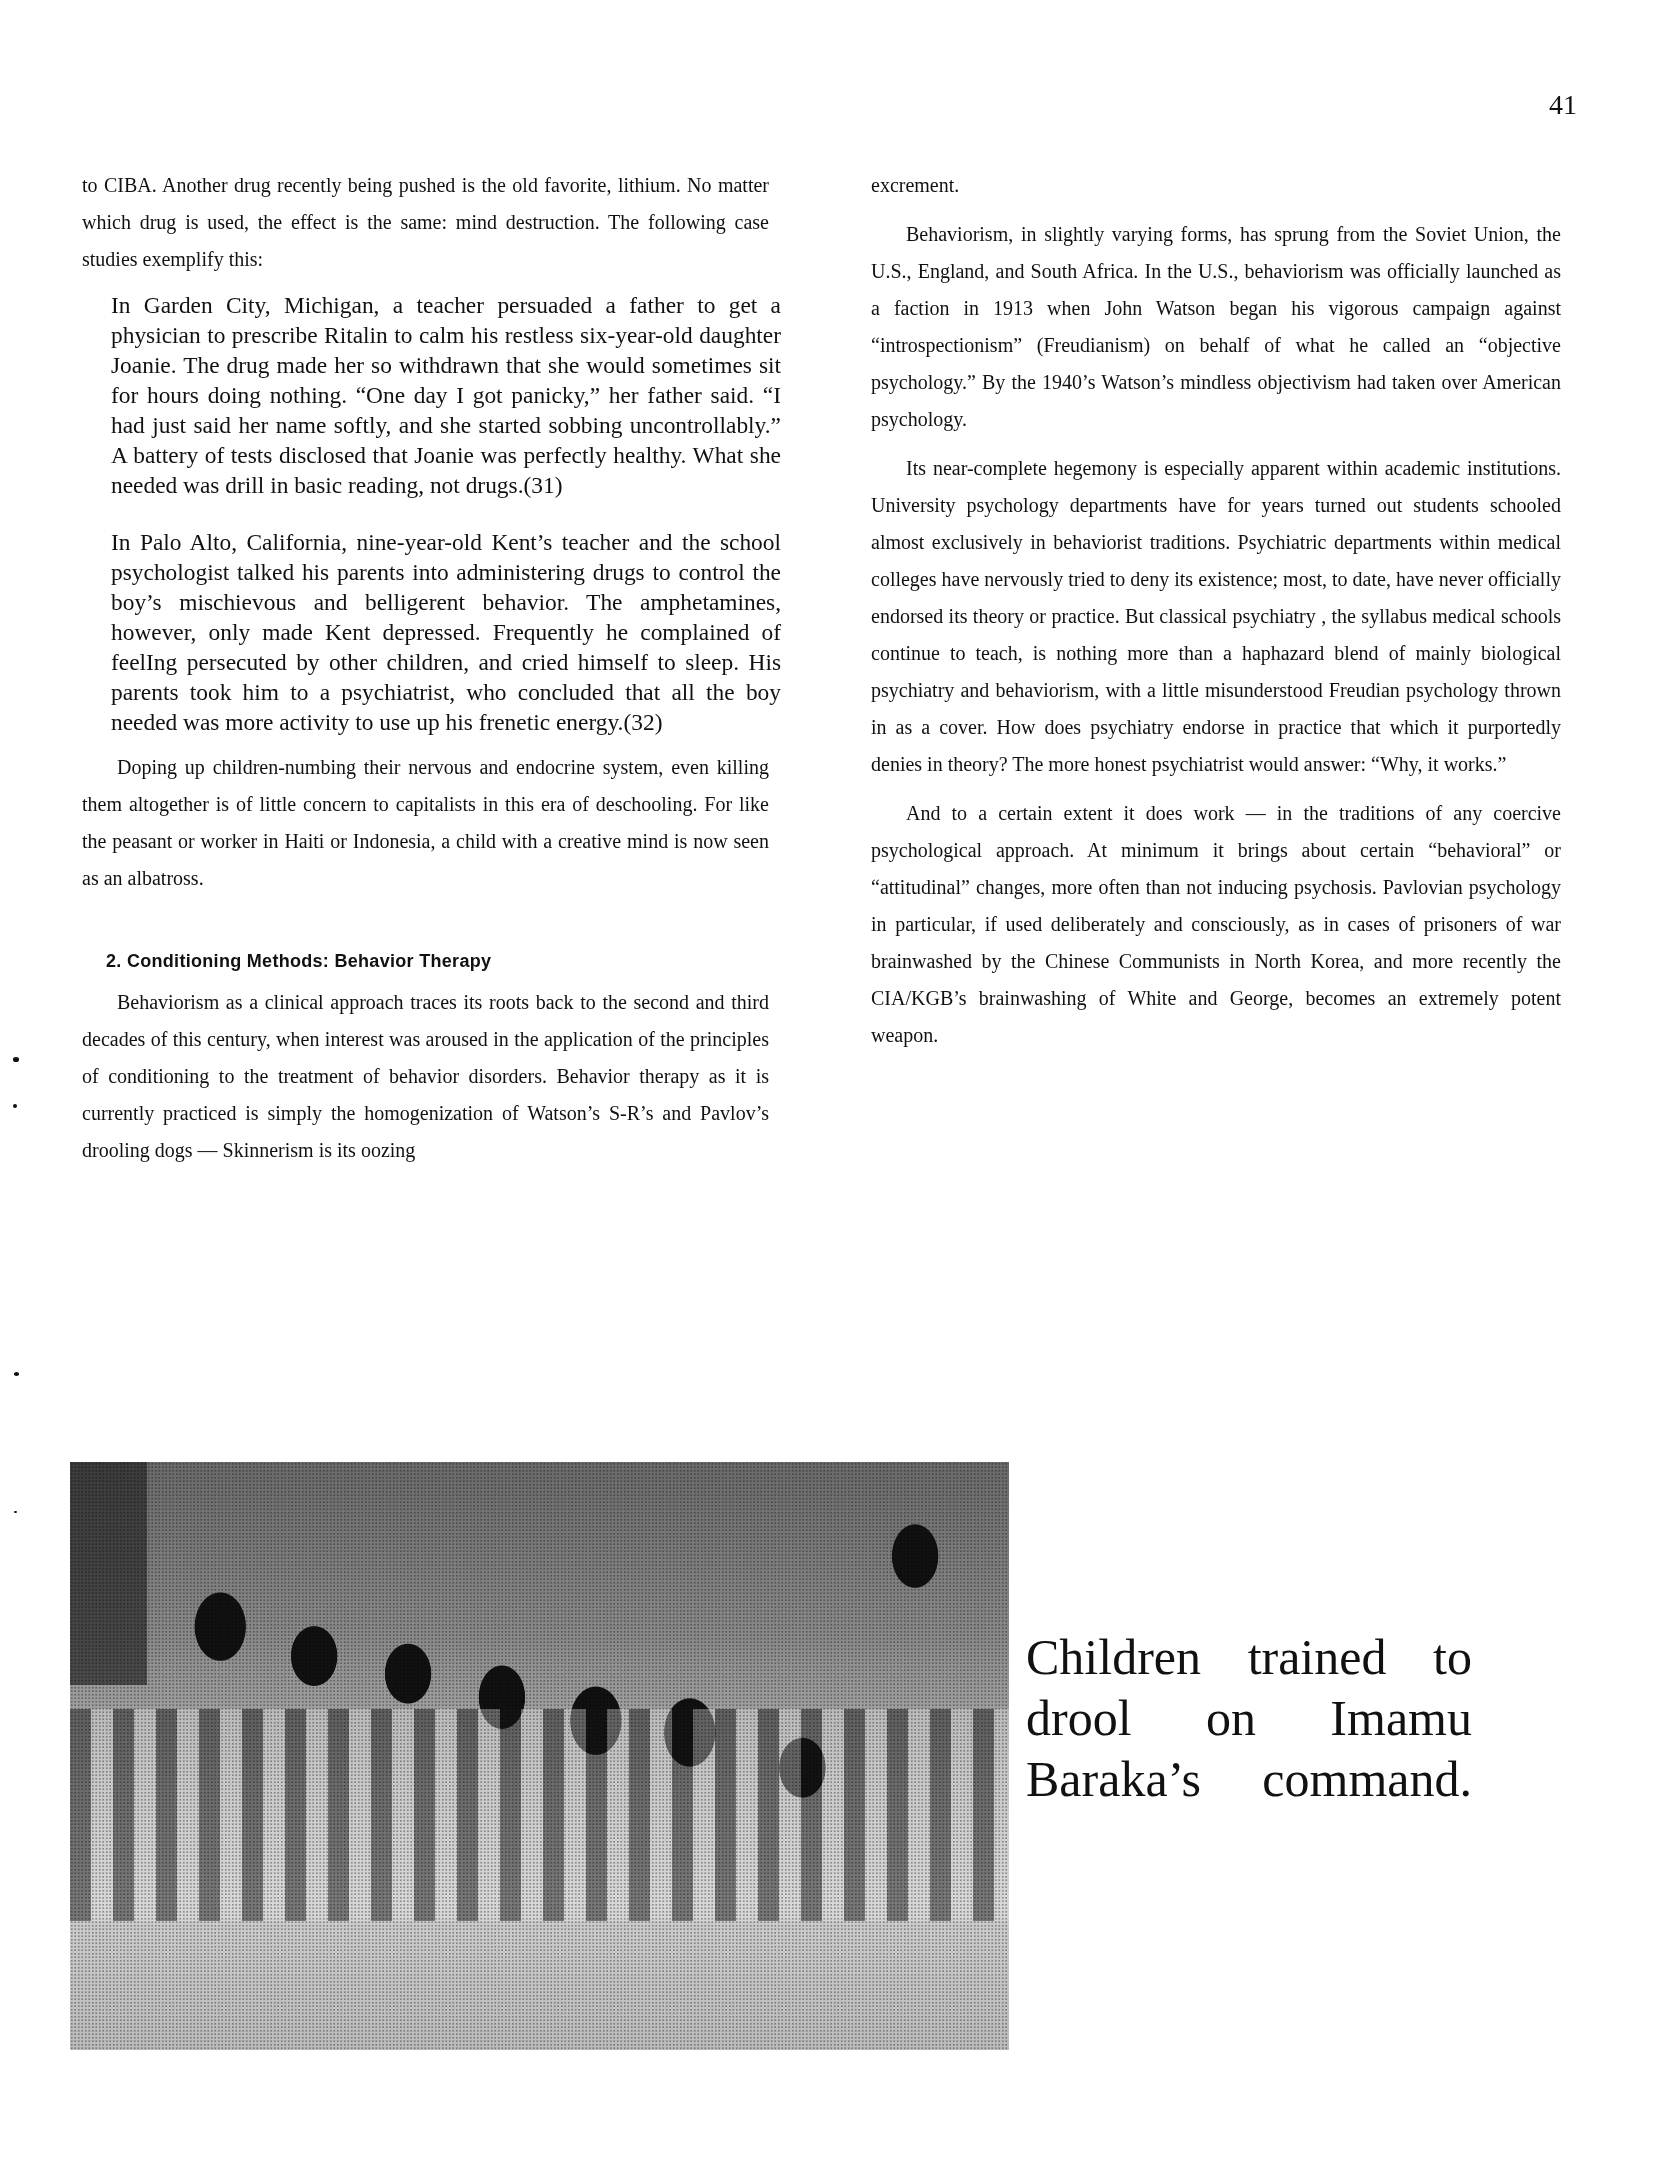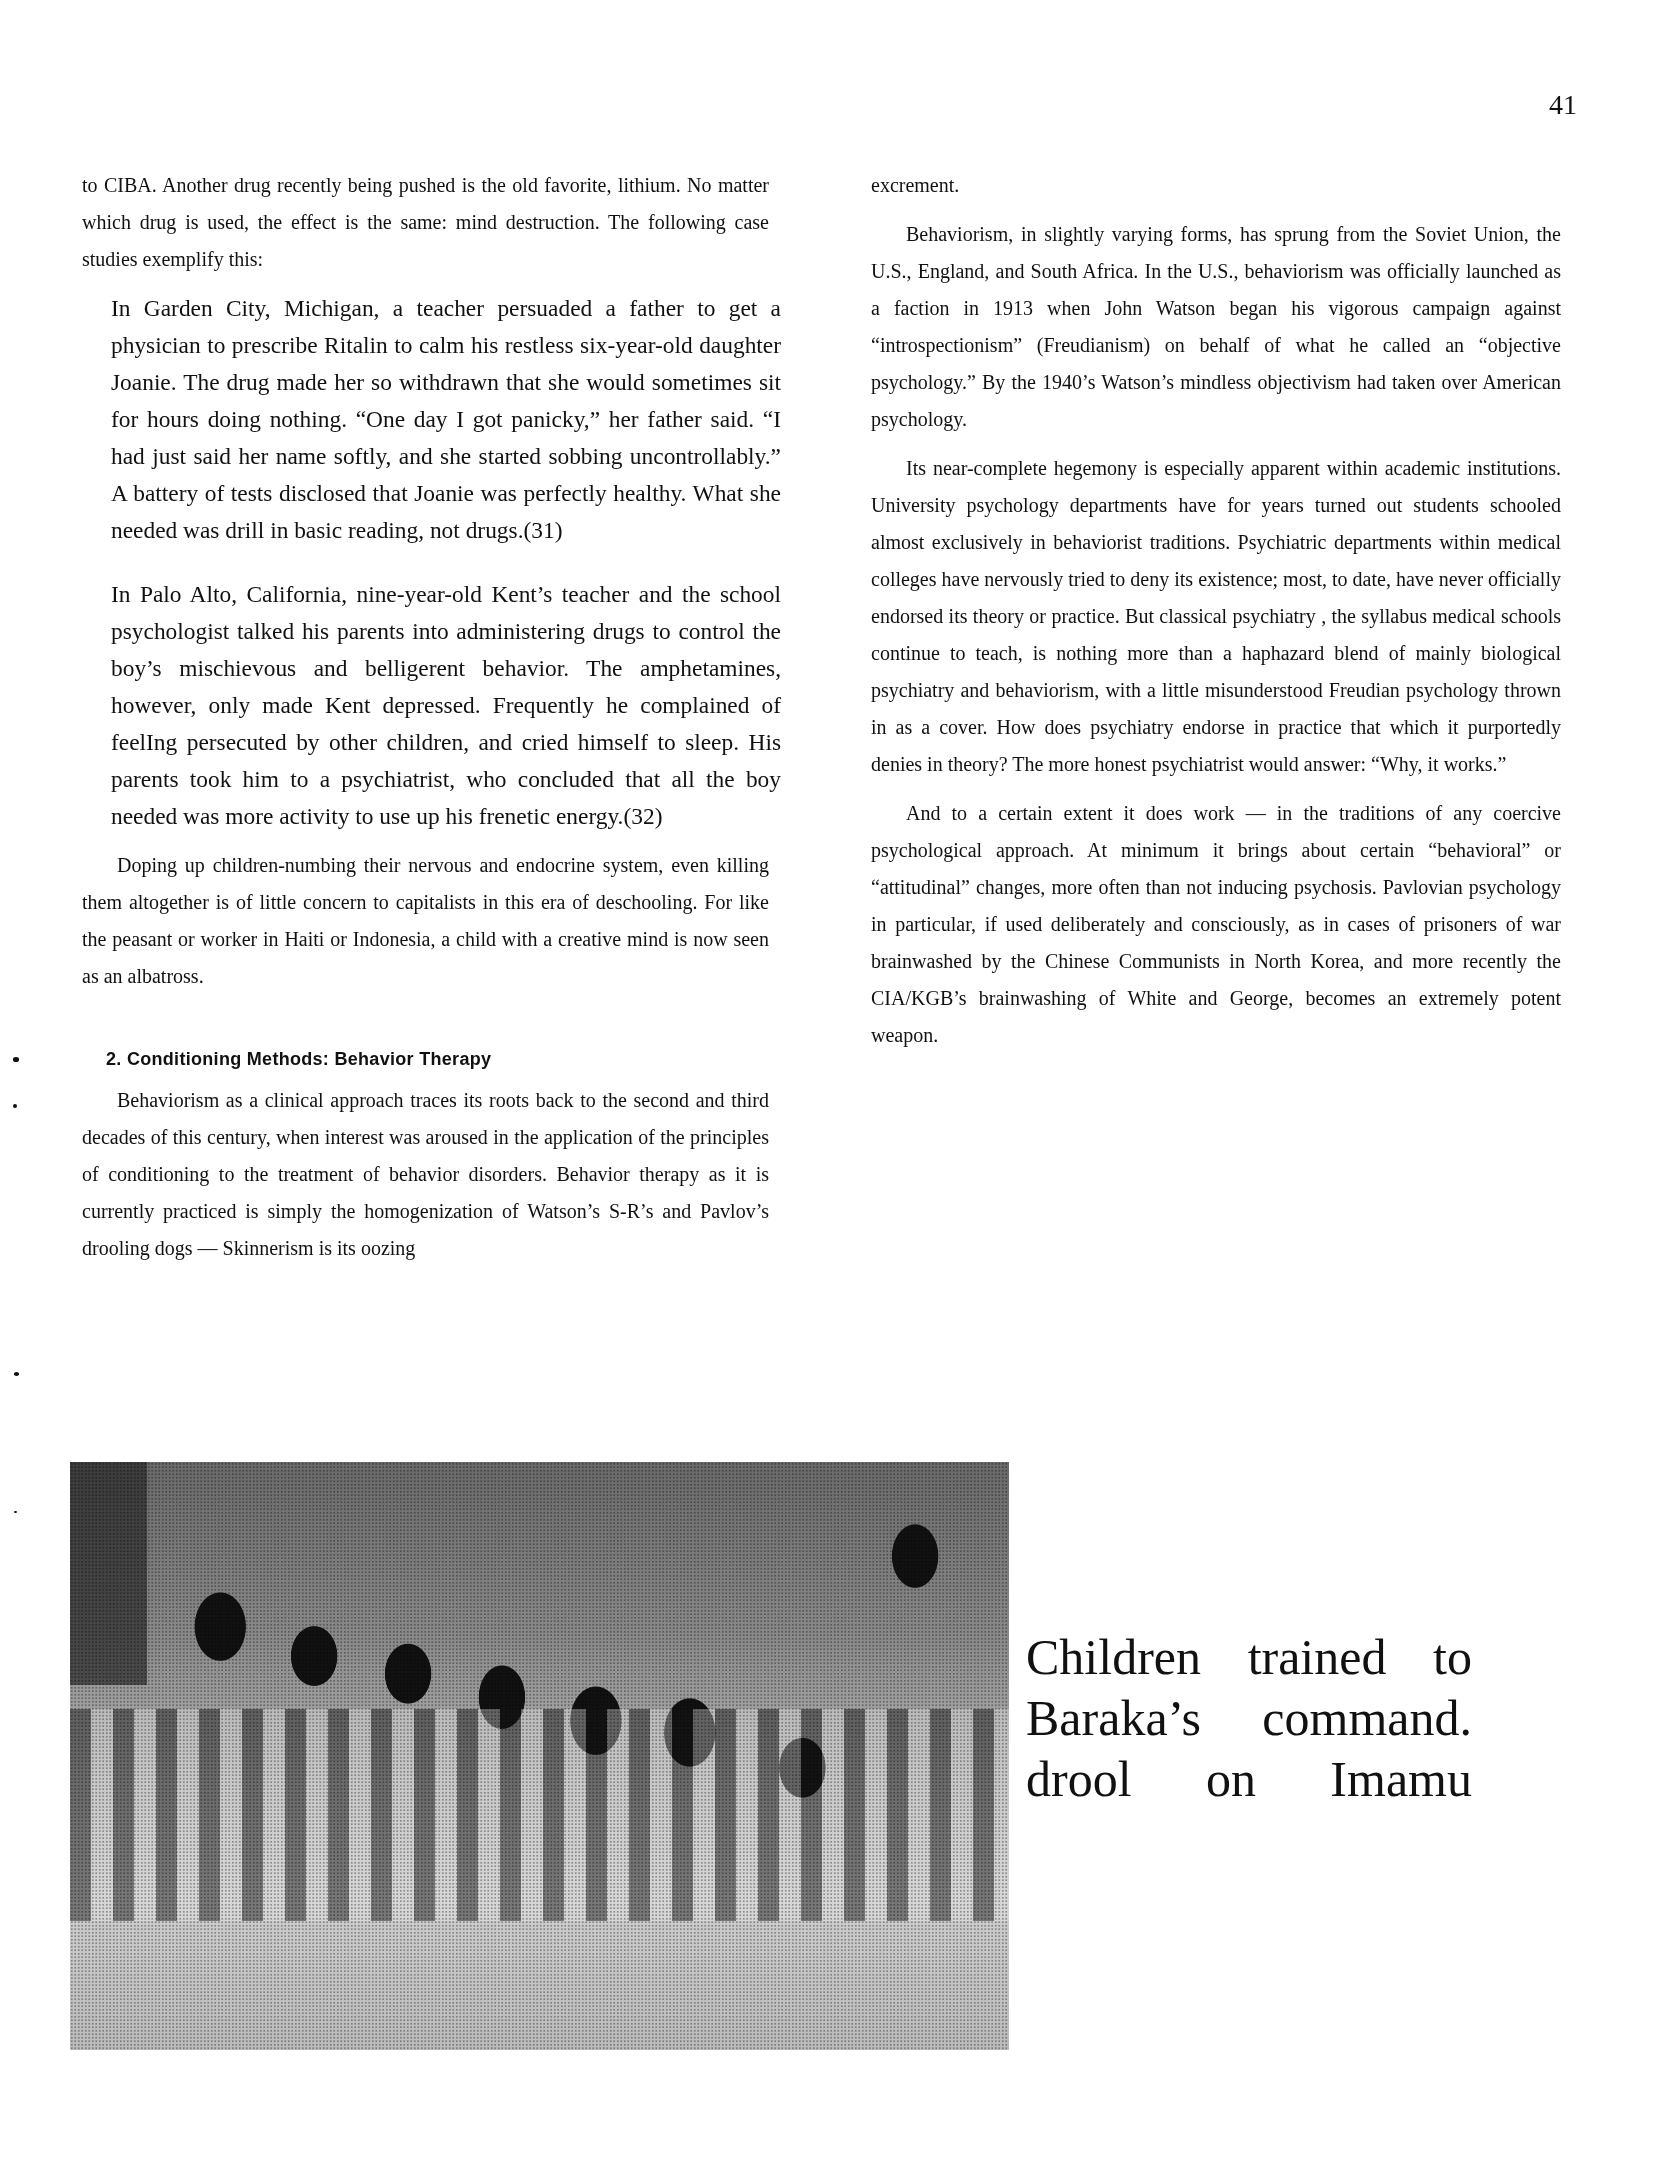--- a/index.html
+++ b/index.html
@@ -3,21 +3,21 @@
 <meta charset="utf-8">
 <style>
   html, body { margin: 0; padding: 0; background: #ffffff; }
   body { width: 1672px; height: 2183px; position: relative; overflow: hidden; color: #111; font-family: "Liberation Serif", "DejaVu Serif", serif; }
   .page-number { position: absolute; left: 1523px; top: 89px; font-size: 28px; font-family: "Liberation Serif", serif; margin-left: 26px; }
   .col { position: absolute; top: 155px; }
   .col-left { left: 70px; width: 711px; }
   .col-right { left: 859px; width: 714px; top: 155px; }
   p.body { margin: 12px; font-size: 20px; line-height: 37px; text-align: justify; text-align-last: left; hyphens: none; }
   p.indent { text-indent: 35px; }
-  .quote { margin: 11.2px 0 0 41px; font-size: 23.4px; line-height: 37px; text-align: justify; }
+  .quote { margin: 11.2px 0 0 41px; font-size: 23.4px; line-height: 30px; text-align: justify; }
   .quote + .quote { margin-top: 26.5px; }
   .after-quote { margin-top: 14px; }
   .section-heading { margin: 54px 0 0 36px; font-family: "Liberation Sans", "DejaVu Sans", sans-serif; font-weight: bold; font-size: 18px; letter-spacing: 0.3px; }
   .after-heading { margin-top: 41px; }
   .spaced { margin-top: 9.8px; }
   .photo { position: absolute; left: 70px; top: 1462px; width: 939px; height: 588px; background:
       radial-gradient(ellipse 42px 56px at 16% 28%, #111 60%, transparent 62%),
       radial-gradient(ellipse 38px 49px at 26% 33%, #111 60%, transparent 62%),
       radial-gradient(ellipse 38px 49px at 36% 36%, #111 60%, transparent 62%),
       radial-gradient(ellipse 38px 52px at 46% 40%, #111 60%, transparent 62%),
@@ -55,21 +55,21 @@
   <p class="body indent spaced">And to a certain extent it does work — in the traditions of any coercive psychological approach. At minimum it brings about certain “behavioral” or “attitudinal” changes, more often than not inducing psychosis. Pavlovian psychology in particular, if used deliberately and consciously, as in cases of prisoners of war brainwashed by the Chinese Communists in North Korea, and more recently the CIA/KGB’s brainwashing of White and George, becomes an extremely potent weapon.</p>
 </div>
 
 <div class="photo">
   <div class="building"></div>
   <div class="figure-band"></div>
 </div>
 
 <div class="caption">
   <span>Children trained to</span>
+  <span>drool on Imamu</span>
   <span>Baraka’s command.</span>
-  <span>drool on Imamu</span>
 </div>
 
 <div class="margin-mark" style="left:12.6px; top:1057px;"></div>
 <div class="margin-mark" style="left:12.6px; top:1104px; width:4.2px; height:4.2px;"></div>
 <div class="margin-mark" style="left:14px; top:1372px; width:4.9px; height:3.5px;"></div>
 <div class="margin-mark" style="left:14px; top:1511px; width:2.8px; height:2.1px;"></div>
 
 
 </body></html>

